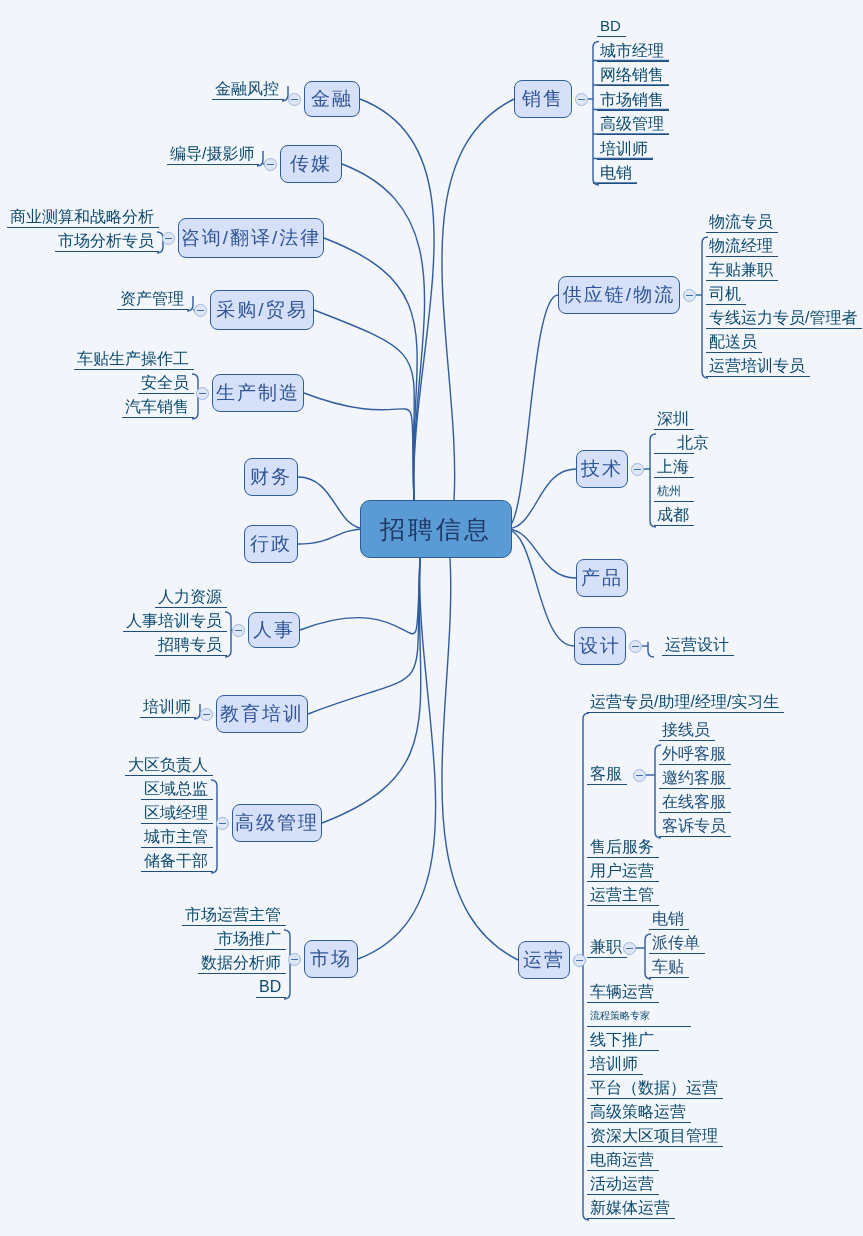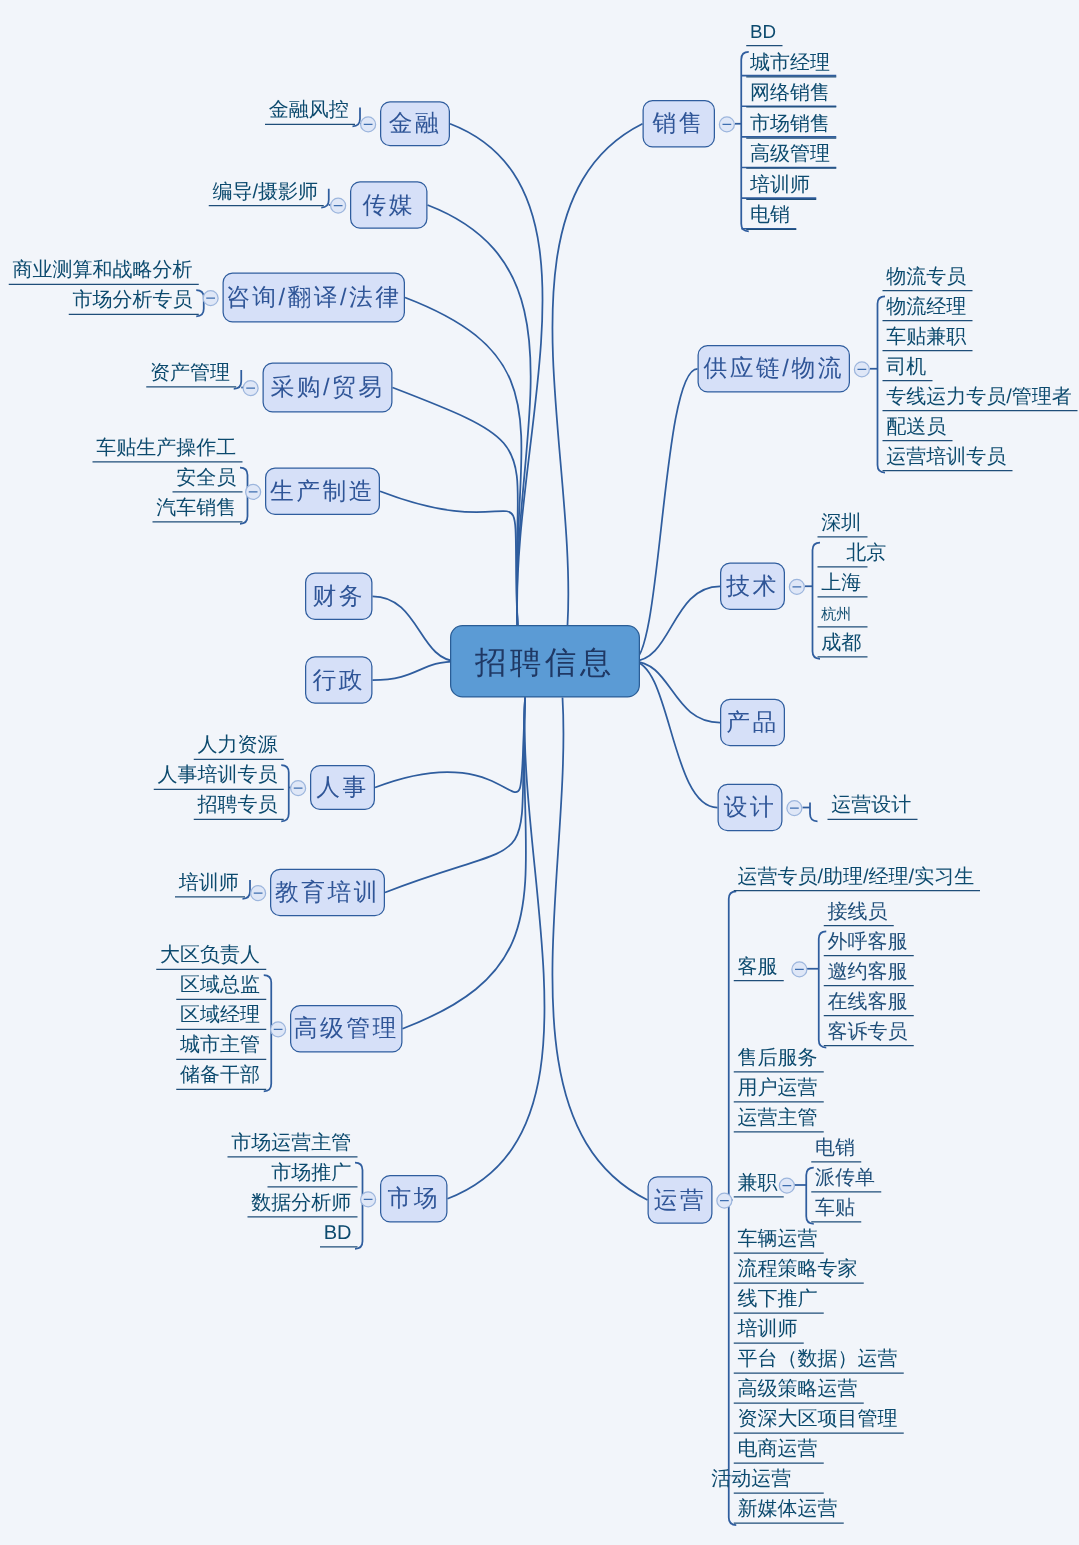--- a/index.html
+++ b/index.html
@@ -207,35 +207,35 @@
       <div class="leaf lvl2" style="font-size: 16px; top: 838px; left: 587px;"><span>售后服务</span></div>
       <div class="leaf-under" style="left: 587px; top: 857px; width: 72px;"></div>
       <div class="leaf lvl2" style="font-size: 16px; top: 862px; left: 587px;"><span>用户运营</span></div>
       <div class="leaf-under" style="left: 587px; top: 881px; width: 72px;"></div>
       <div class="leaf lvl2" style="font-size: 16px; top: 886px; left: 587px;"><span>运营主管</span></div>
       <div class="leaf-under" style="left: 587px; top: 905px; width: 72px;"></div>
       <div class="leaf lvl2" style="font-size: 16px; top: 938px; left: 587px;"><span>兼职</span></div>
       <div class="leaf-under" style="left: 587px; top: 957px; width: 40px;"></div>
       <div class="leaf lvl2" style="font-size: 16px; top: 983px; left: 587px;"><span>车辆运营</span></div>
       <div class="leaf-under" style="left: 587px; top: 1002px; width: 72px;"></div>
-      <div class="leaf lvl2" style="font-size: 16px; top: 1007px; left: 587px;"><span>流程策略专家</span></div>
+      <div class="leaf lvl2" style="font-size: 10px; top: 1007px; left: 587px;"><span>流程策略专家</span></div>
       <div class="leaf-under" style="left: 587px; top: 1026px; width: 104px;"></div>
       <div class="leaf lvl2" style="font-size: 16px; top: 1031px; left: 587px;"><span>线下推广</span></div>
       <div class="leaf-under" style="left: 587px; top: 1050px; width: 72px;"></div>
       <div class="leaf lvl2" style="font-size: 16px; top: 1055px; left: 587px;"><span>培训师</span></div>
       <div class="leaf-under" style="left: 587px; top: 1074px; width: 56px;"></div>
       <div class="leaf lvl2" style="font-size: 16px; top: 1079px; left: 587px;"><span>平台（数据）运营</span></div>
       <div class="leaf-under" style="left: 587px; top: 1098px; width: 136px;"></div>
       <div class="leaf lvl2" style="font-size: 16px; top: 1103px; left: 587px;"><span>高级策略运营</span></div>
       <div class="leaf-under" style="left: 587px; top: 1122px; width: 104px;"></div>
       <div class="leaf lvl2" style="font-size: 16px; top: 1127px; left: 587px;"><span>资深大区项目管理</span></div>
       <div class="leaf-under" style="left: 587px; top: 1146px; width: 136px;"></div>
       <div class="leaf lvl2" style="font-size: 16px; top: 1151px; left: 587px;"><span>电商运营</span></div>
       <div class="leaf-under" style="left: 587px; top: 1170px; width: 72px;"></div>
-      <div class="leaf lvl2" style="font-size: 16px; top: 1175px; left: 566px;"><span>活动运营</span></div>
+      <div class="leaf lvl2" style="font-size: 16px; top: 1175px; left: 587px;"><span>活动运营</span></div>
       <div class="leaf-under" style="left: 587px; top: 1194px; width: 72px;"></div>
       <div class="leaf lvl2" style="font-size: 16px; top: 1199px; left: 587px;"><span>新媒体运营</span></div>
       <div class="leaf-under" style="left: 587px; top: 1218px; width: 88px;"></div>
       <div class="toggle" style="left: 633px; top: 769px;"></div>
       <div class="leaf lvl3" style="font-size: 16px; top: 721px; left: 659px;"><span>接线员</span></div>
       <div class="leaf-under" style="left: 659px; top: 740px; width: 56px;"></div>
       <div class="leaf lvl3" style="font-size: 16px; top: 745px; left: 659px;"><span>外呼客服</span></div>
       <div class="leaf-under" style="left: 659px; top: 764px; width: 72px;"></div>
       <div class="leaf lvl3" style="font-size: 16px; top: 769px; left: 659px;"><span>邀约客服</span></div>
       <div class="leaf-under" style="left: 659px; top: 788px; width: 72px;"></div>

